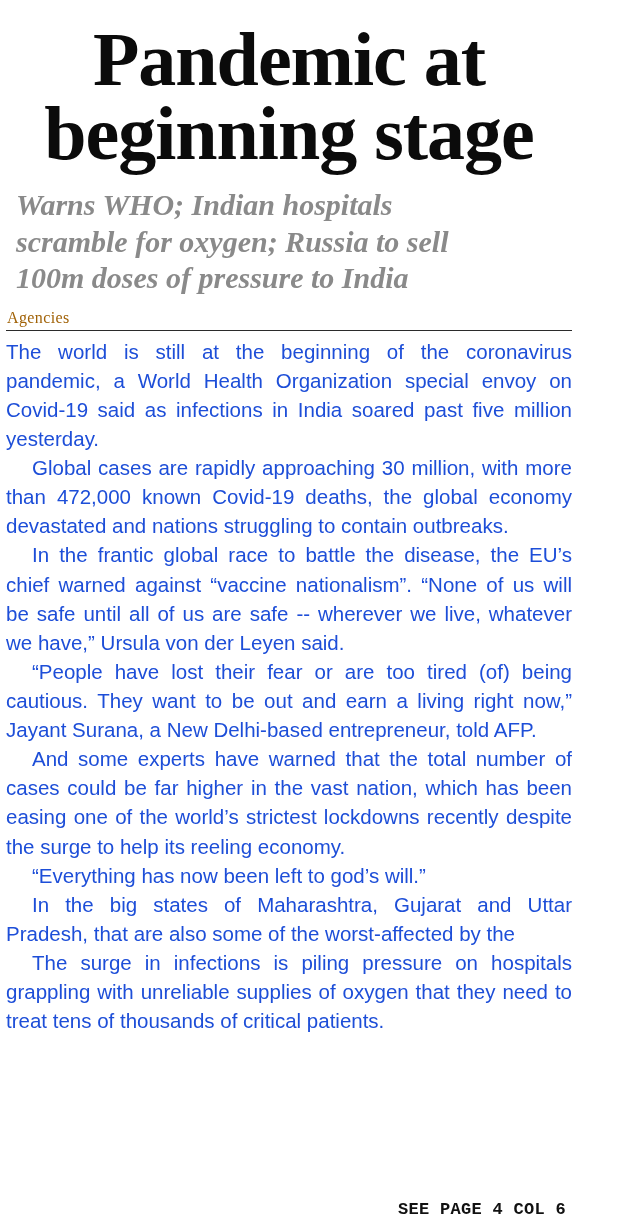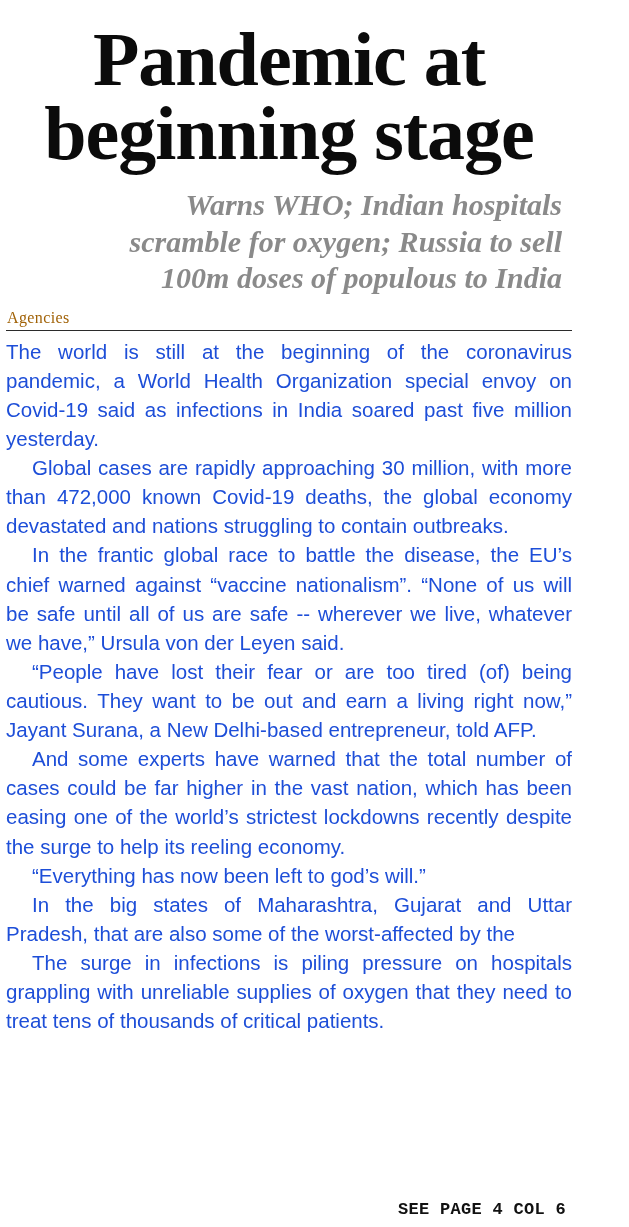--- a/index.html
+++ b/index.html
@@ -34,21 +34,21 @@
   .headline .line {
     display: block;
     white-space: nowrap;
   }
   .subhead {
     font-family: "Liberation Serif", serif;
     font-style: italic;
     font-weight: bold;
     font-size: 30px;
     line-height: 1.22;
-    text-align: right;
+    text-align: left;
     color: #8a8a8a;
     margin: 16px 10px 0 10px;
   }
   .subhead .line {
     display: block;
   }
   .byline {
     font-family: "Liberation Serif", serif;
     font-weight: normal;
     font-size: 16px;
@@ -93,21 +93,21 @@
 <div class="page">
 
   <h1 class="headline">
     <span class="line">Pandemic at</span>
     <span class="line">beginning stage</span>
   </h1>
 
   <div class="subhead">
     <span class="line">Warns WHO; Indian hospitals</span>
     <span class="line">scramble for oxygen; Russia to sell</span>
-    <span class="line">100m doses of populous to India</span>
+    <span class="line">100m doses of pressure to India</span>
   </div>
 
   <div class="byline">Agencies</div>
 
   <hr class="rule">
 
   <div class="body-text">
     <p>The world is still at the beginning of the coronavirus pandemic, a World Health Organization special envoy on Covid-19 said as infections in India soared past five million yesterday.</p>
     <p class="indent">Global cases are rapidly approaching 30 million, with more than 472,000 known Covid-19 deaths, the global economy devastated and nations struggling to contain outbreaks.</p>
     <p class="indent">In the frantic global race to battle the disease, the EU’s chief warned against “vaccine nationalism”. “None of us will be safe until all of us are safe -- wherever we live, whatever we have,” Ursula von der Leyen said.</p>

